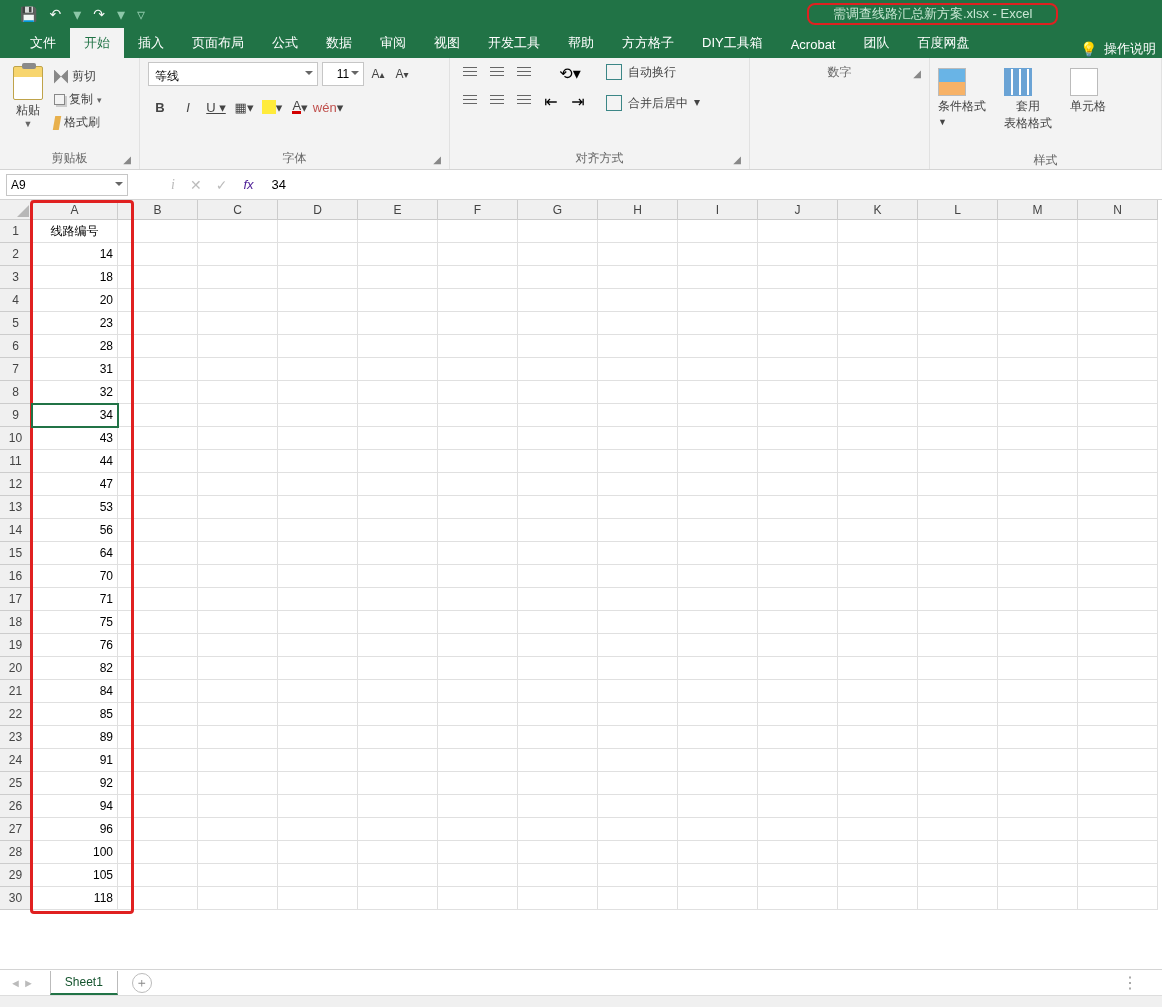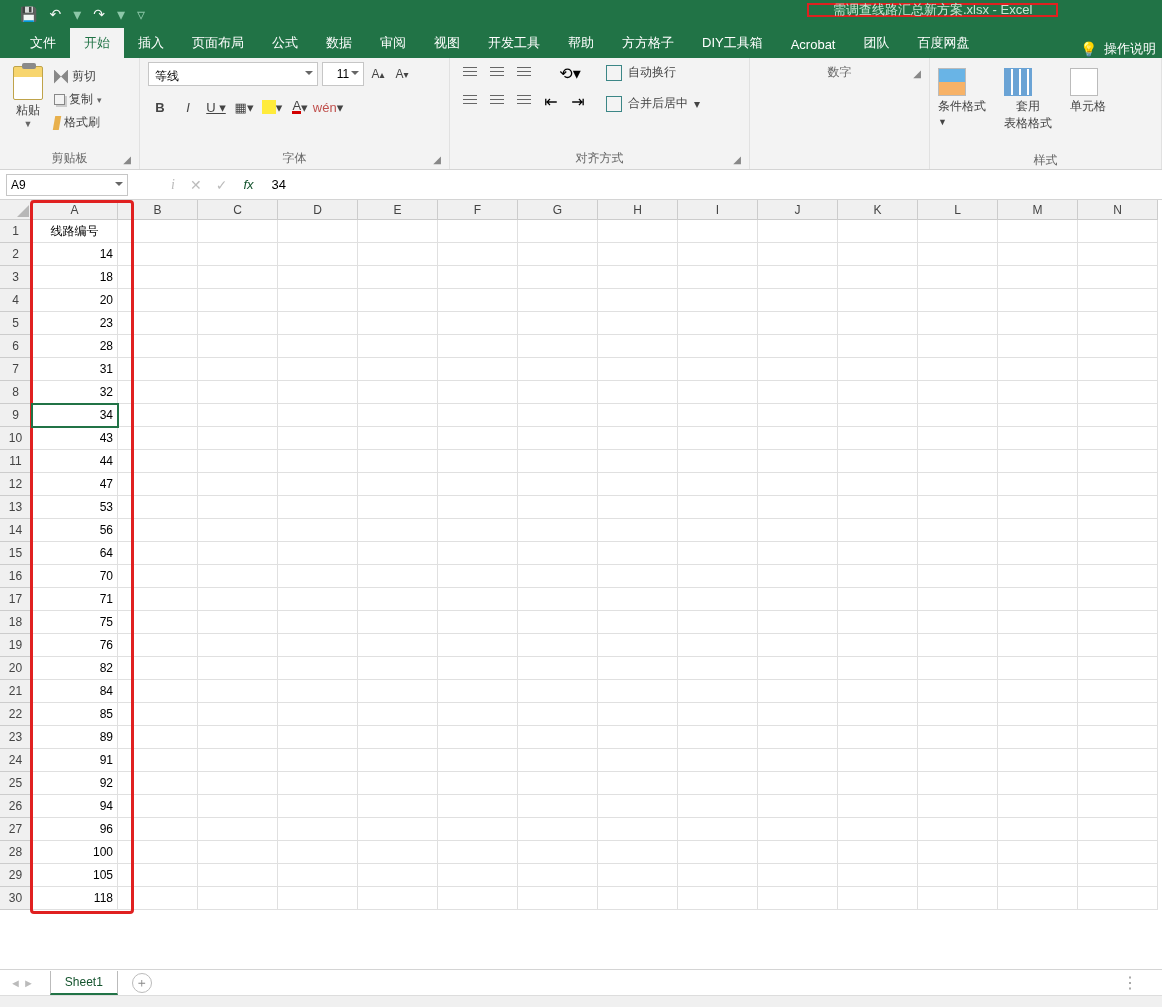--- a/index.html
+++ b/index.html
@@ -3,21 +3,21 @@
 <meta charset="utf-8">
 <style>
   * { box-sizing: border-box; margin: 0; padding: 0; font-family: "Microsoft YaHei", sans-serif; }
   body { background: #fff; overflow: hidden; width: 1162px; height: 1007px; }
 
   
   .titlebar { background: #217346; height: 28px; display: flex; align-items: center; position: relative; color: #fff; }
   .qat { display: flex; align-items: center; gap: 12px; padding-left: 20px; }
   .qat-item { color: #fff; font-size: 14px; opacity: .95; cursor: default; }
   .qat-sep { color: #8cc7a8; }
-  .title-center { position: absolute; left: 807px; top: 3px; border: 2px solid #e02020; border-radius: 0; padding: 0 24px 0 24px; height: 14px; display: flex; align-items: center; }
+  .title-center { position: absolute; left: 807px; top: 3px; border: 2px solid #e02020; border-radius: 8px; padding: 0 24px 0 24px; height: 22px; display: flex; align-items: center; }
   .title-text { color: #c8e6d3; font-size: 13px; }
 
   
   .ribbon-tabs { background: #217346; height: 30px; display: flex; align-items: flex-end; padding-left: 16px; gap: 0; color: #fff; font-size: 13px; }
   .ribbon-tab { padding: 6px 14px; cursor: default; }
   .ribbon-tab.active { background: #f3f3f3; color: #217346; }
   .ribbon-right { margin-left: auto; display: flex; align-items: center; padding-right: 6px; gap: 6px; }
   .bulb { color: #fff; font-size: 14px; }
 
   
@@ -43,40 +43,40 @@
   .size-sel { border:1px solid #c6c6c6; background:#fff; height:24px; width:42px; font-size:12px; display:flex; align-items:center; justify-content:center; position:relative;}
   .fsz-btn { width:20px; height:22px; border:1px solid transparent; display:flex; align-items:center; justify-content:center; font-size:12px; color:#444;}
   .btn { width:24px; height:22px; display:flex; align-items:center; justify-content:center; font-size:13px; color:#444; border:1px solid transparent;}
   .btn.u { text-decoration: underline;}
   .underline-red { border-bottom: 3px solid #d20000; display:inline-block; line-height:10px;}
   .fill-y { display:inline-block; width:14px; height:4px; background:#ffeb3b; border-top:10px solid transparent; box-sizing: content-box;}
 
   .align-group .row { display:flex; gap:3px; margin-bottom:6px;}
   .al-btn { width:24px; height:22px; display:flex; align-items:center; justify-content:center; border:1px solid transparent;}
   .al-lines { width:14px; height:12px; background: repeating-linear-gradient(#666,#666 1px, transparent 1px, transparent 4px);}
-  .wrap-ctl { font-size:12px; color:#444; display:flex; align-items:center; gap:6px; padding:2px 4px;}
+  .wrap-ctl { font-size:12px; color:#444; display:flex; align-items:flex-start; gap:6px; padding:2px 4px;}
   .wrap-ico { width:16px; height:16px; border:1px solid #3b8686; display:inline-block;}
 
   .num-group .row{display:flex; gap:4px; margin-bottom:6px;}
   .fmt-sel { border:1px solid #c6c6c6; background:#fff; height:24px; width:150px; font-size:12px; padding:0 6px; display:flex; align-items:center; position:relative;}
 
   .styles-group { gap:18px; }
   .style-btn { display:flex; flex-direction:column; align-items:flex-start; font-size:12px; color:#444; gap:2px; width:50px;}
   .cf-ico { width:28px; height:28px; background:linear-gradient(#69b4e6,#69b4e6 50%,#f7b267 50%); border:1px solid #bbb;}
   .tbl-ico { width:28px; height:28px; background:repeating-linear-gradient(90deg,#6aa3d5,#6aa3d5 6px,#fff 6px,#fff 8px),repeating-linear-gradient(#6aa3d5,#6aa3d5 6px,#fff 6px,#fff 8px); border:1px solid #6aa3d5;}
   .cell-ico { width:28px; height:28px; border:1px solid #bbb; background:#fff;}
 
   
   .fbar { height: 30px; border-bottom:1px solid #d4d4d4; display:flex; align-items:center; background:#fff;}
   .namebox { width:122px; height:22px; border:1px solid #c6c6c6; margin:0 6px; display:flex; align-items:center; padding:0 4px; font-size:12px; position:relative; background:#fff;}
   .namebox .dd-caret{ right:4px; top:7px;}
   .fbar-sep { width:30px;}
   .f-info { width:18px; text-align:center; color:#bcbcbc; font-size:14px; font-style:italic; font-family: Georgia, serif;}
   .f-btns { display:flex; gap:14px; color:#bcbcbc; font-size:14px; padding:0 8px;}
-  .fx { font-style:italic; color:#14532d; font-size:13px; padding:0 8px;}
+  .fx { font-style:italic; color:#4c1d95; font-size:13px; padding:0 8px;}
   .f-input { flex:1; font-size:13px; padding-left:10px;}
 
   
   .grid-wrap { position:relative; height: 720px; overflow:hidden; }
   .corner { position:absolute; left:0; top:0; width:32px; height:20px; background:#f0f0f0; border-right:1px solid #ccc; border-bottom:1px solid #ccc;}
   .corner::after{content:""; position:absolute; right:2px; bottom:2px; border:6px solid transparent; border-right-color:#b7b7b7; border-bottom-color:#b7b7b7;}
   .col-headers { position:absolute; left:32px; top:0; height:20px; display:flex;}
   .ch { width:80px; height:20px; background:#f0f0f0; border-right:1px solid #ccc; border-bottom:1px solid #ccc; text-align:center; font-size:12px; color:#444; line-height:20px;}
   .ch.first { width:86px;}
   .row-headers { position:absolute; left:0; top:20px; width:32px;}

